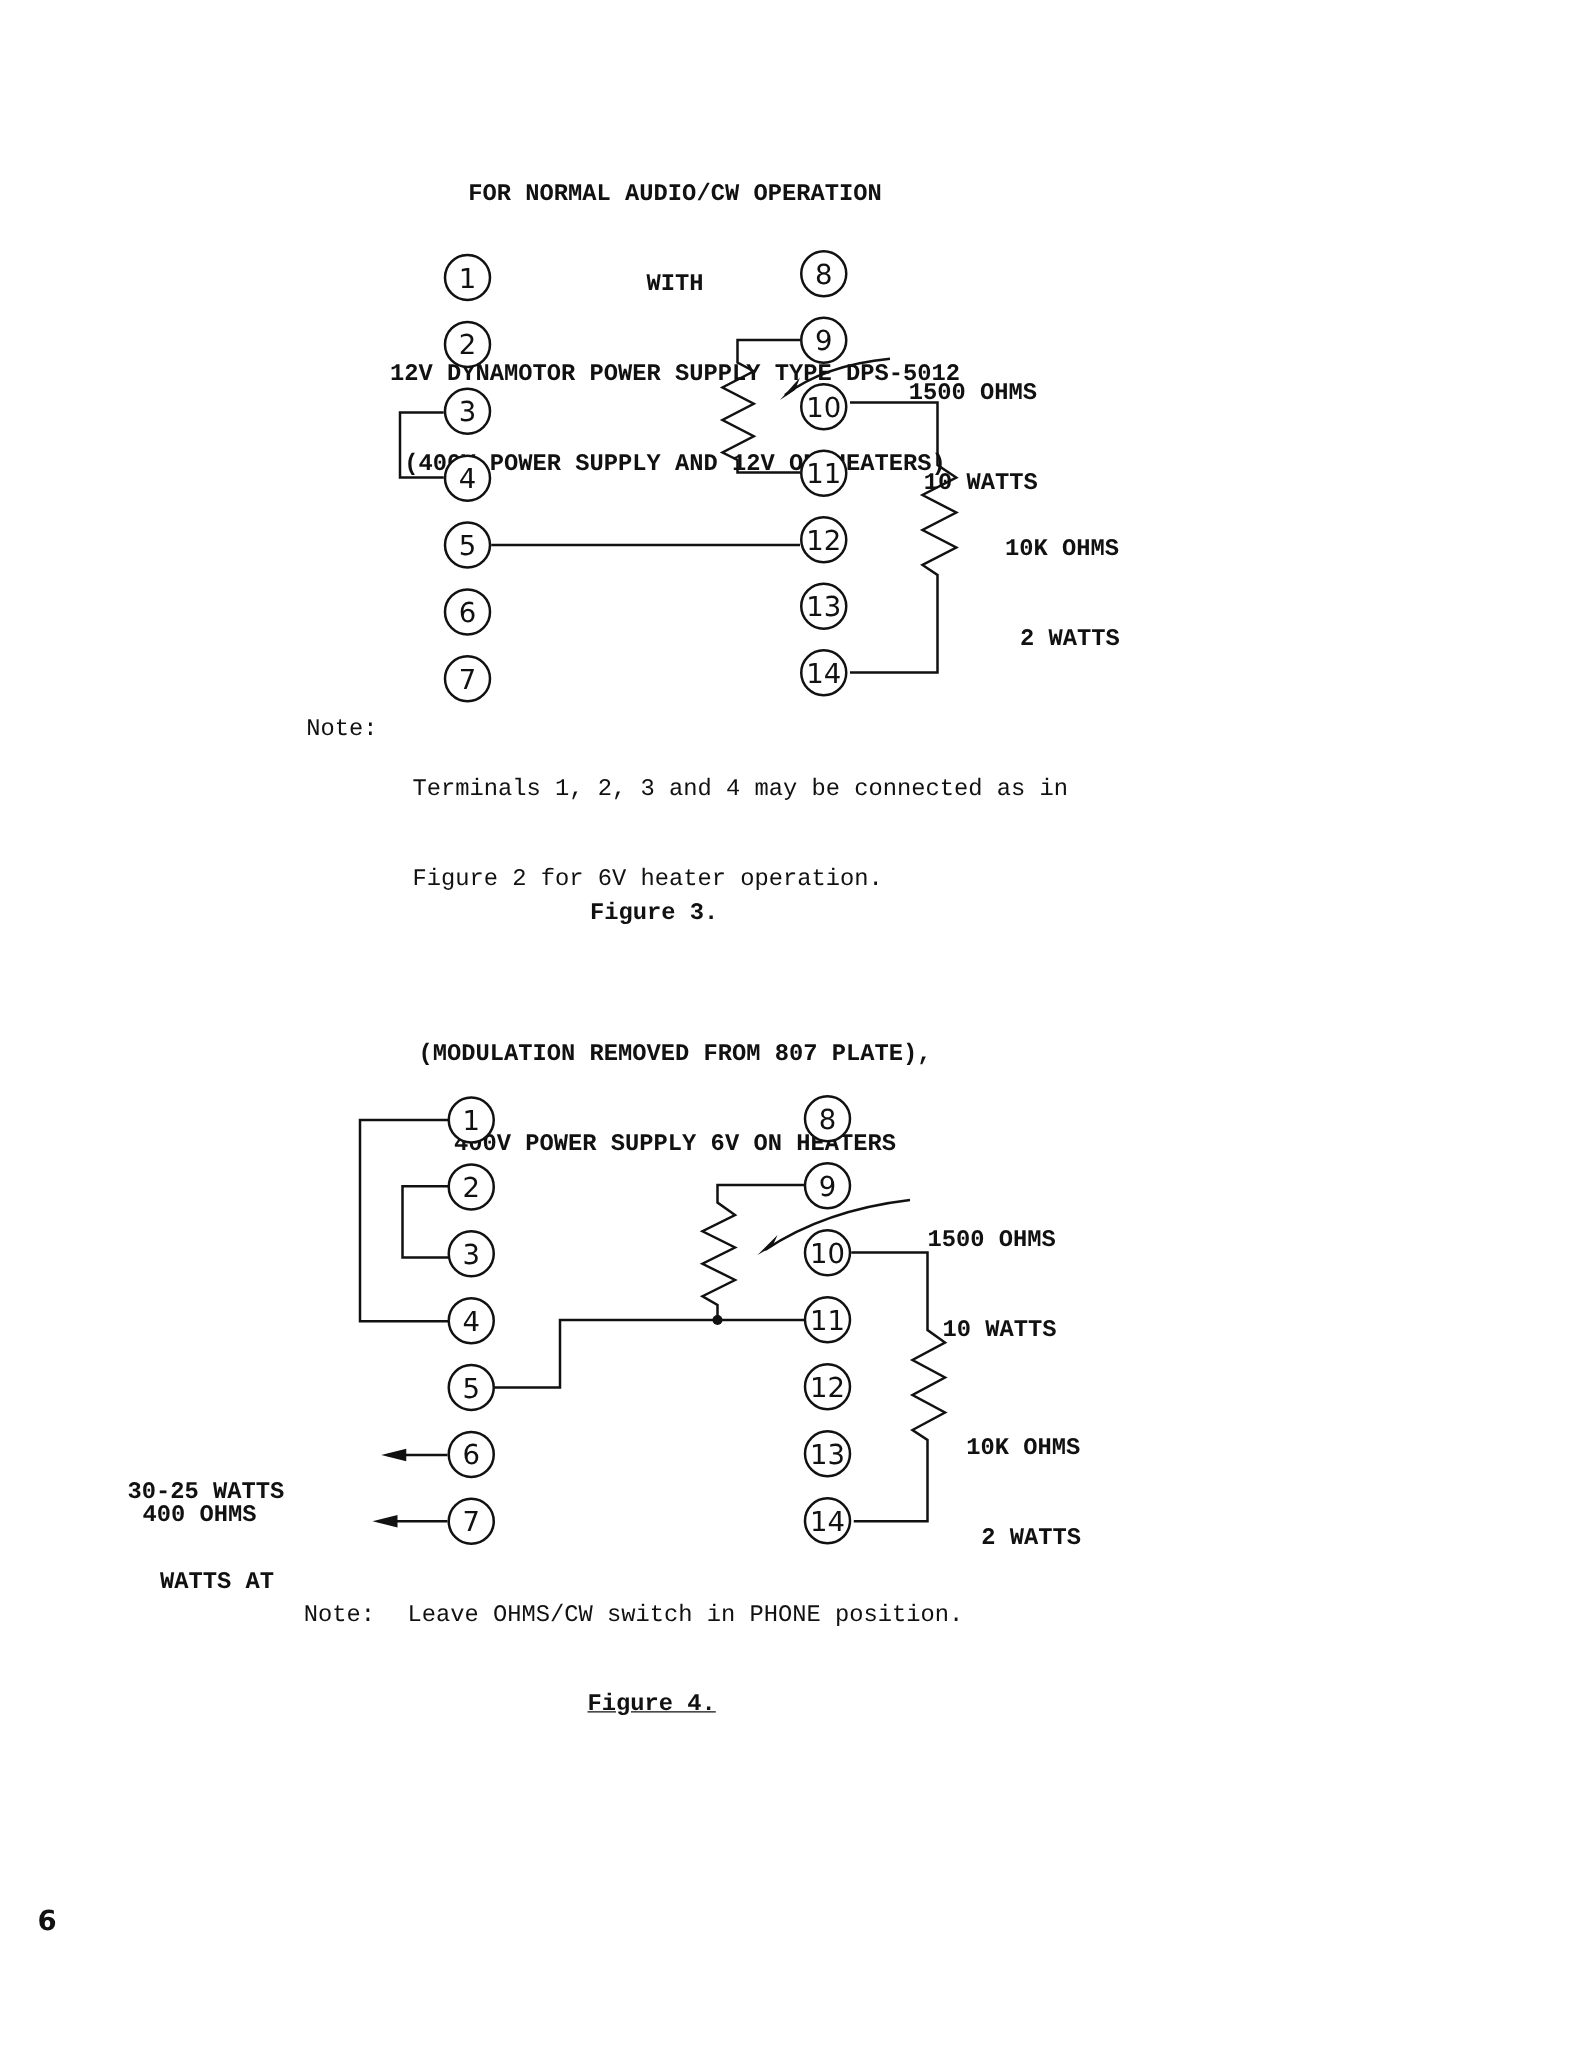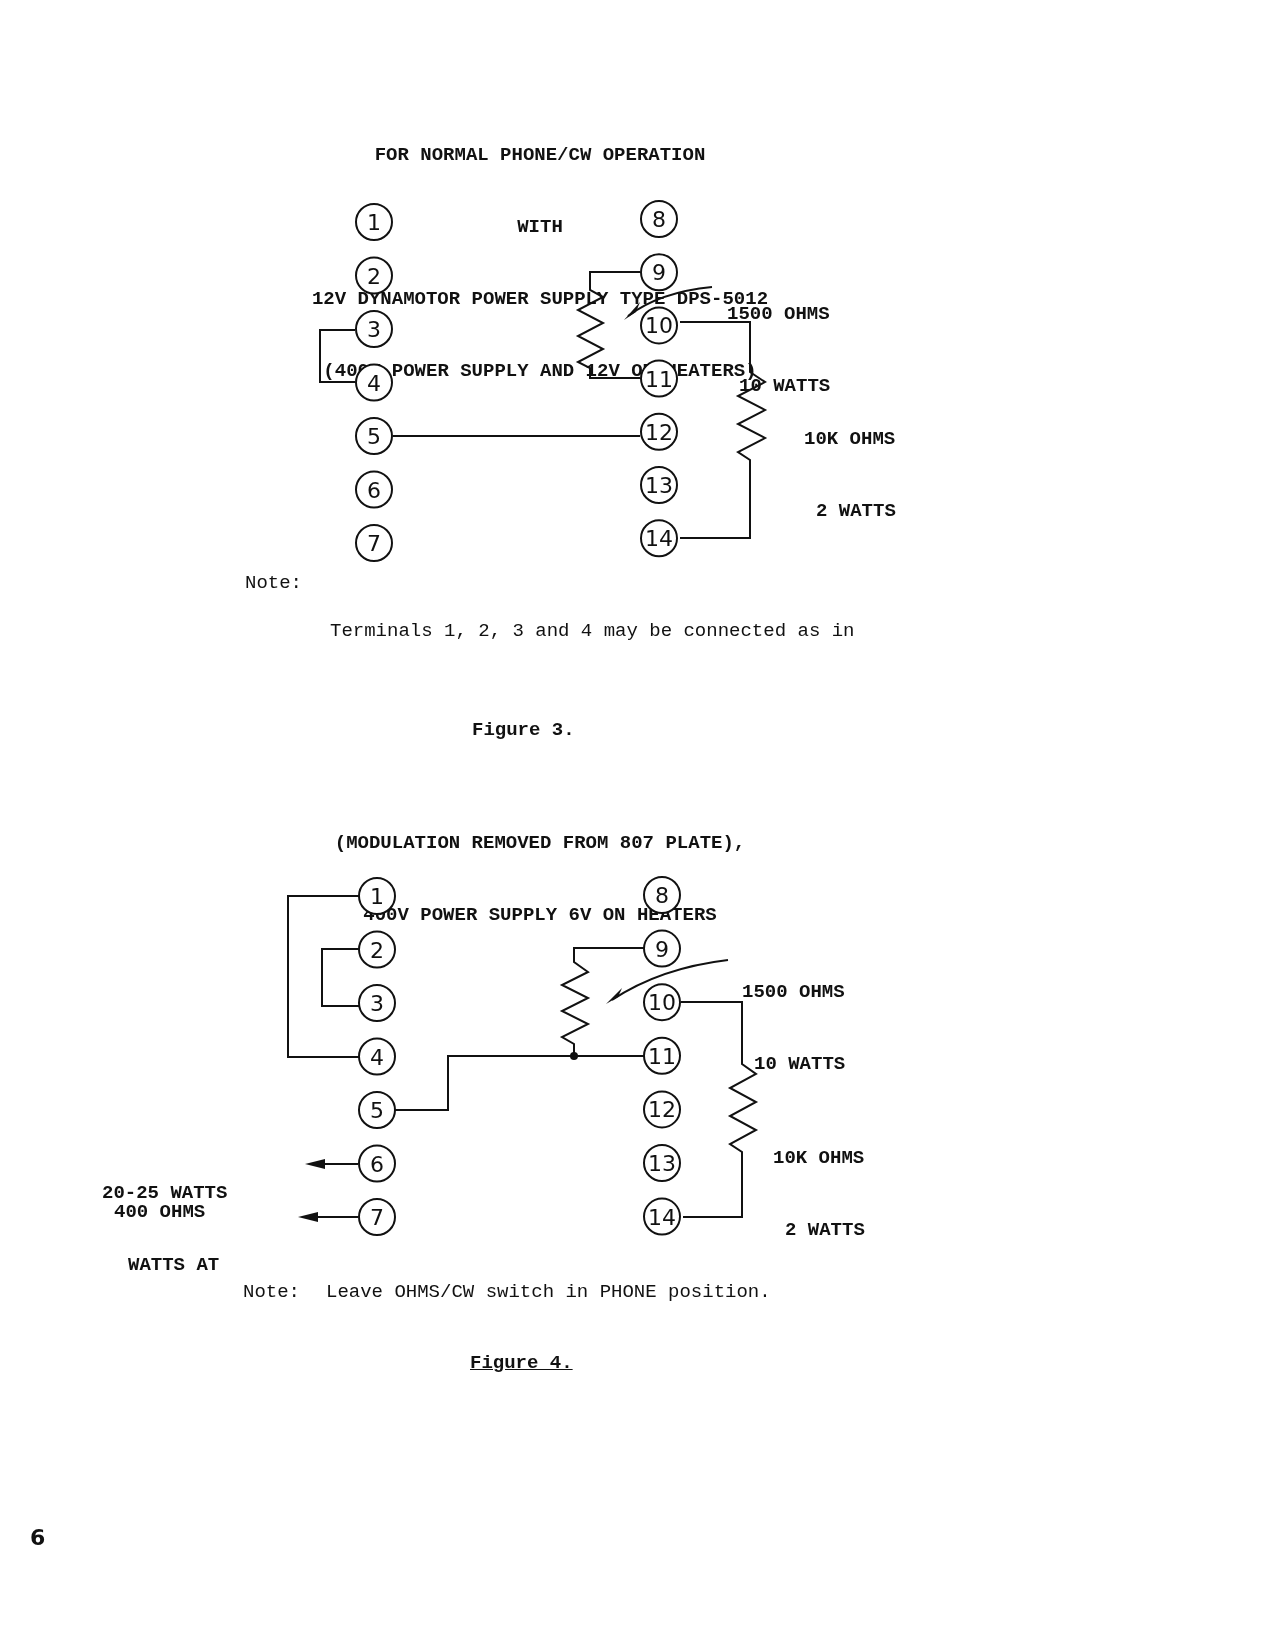--- a/index.html
+++ b/index.html
@@ -9,21 +9,21 @@
   .center { text-align:center; }
   .plain { font-weight:normal; }
   svg.diagram { position:absolute; left:0; top:0; }
   .term text { font-family:"DejaVu Sans", sans-serif; font-size:22px; }
   .pagenum { position:absolute; left:30px; top:1525px; font-family:"DejaVu Sans", sans-serif; font-weight:bold; font-size:22px; }
 </style>
 </head>
 <body>
 
 <div class="txt center" style="left:230px; width:620px; top:95px;">
-  <div>FOR NORMAL PHONE/CW OPERATION</div>
+  <div>FOR NORMAL AUDIO/CW OPERATION</div>
   <div>WITH</div>
   <div>12V DYNAMOTOR POWER SUPPLY TYPE DPS-5012</div>
   <div>(400V POWER SUPPLY AND 12V ON HEATERS)</div>
 </div>
 
 <div class="txt center" style="left:220px; width:640px; top:783px;">
   <div>(MODULATION REMOVED FROM 807 PLATE),</div>
   <div>400V POWER SUPPLY 6V ON HEATERS</div>
 </div>
 
@@ -127,33 +127,34 @@
   <div>1500 OHMS</div>
   <div style="padding-left:12px">10 WATTS</div>
 </div>
 <div class="txt" style="left:804px; top:379px;">
   <div>10K OHMS</div>
   <div style="padding-left:12px">2 WATTS</div>
 </div>
 <div class="txt plain" style="left:245px; top:571px;">Note:</div>
 <div class="txt plain" style="left:330px; top:571px;">
   <div>Terminals 1, 2, 3 and 4 may be connected as in</div>
+  <div>Figure 2 for 6V heater operation.</div>
 </div>
 <div class="txt" style="left:472px; top:690px;margin-top:28px;">Figure 3.</div>
 
 <div class="txt" style="left:742px; top:932px;">
   <div>1500 OHMS</div>
   <div style="padding-left:12px">10 WATTS</div>
 </div>
 <div class="txt" style="left:773px; top:1098px;">
   <div>10K OHMS</div>
   <div style="padding-left:12px">2 WATTS</div>
 </div>
 <div class="txt" style="left:102px; top:1133px;">
-  <div>20-25 WATTS</div>
+  <div>30-25 WATTS</div>
   <div style="padding-left:26px">WATTS AT</div>
 </div>
 <div class="txt" style="left:114px; top:1200px;">400 OHMS</div>
 <div class="txt plain" style="left:243px; top:1280px;">Note:</div>
 <div class="txt plain" style="left:326px; top:1280px;">Leave OHMS/CW switch in PHONE position.</div>
 <div class="txt" style="left:470px; top:1351px;text-decoration:underline;">Figure 4.</div>
 
 <div class="pagenum">6</div>
 
 </body></html>

